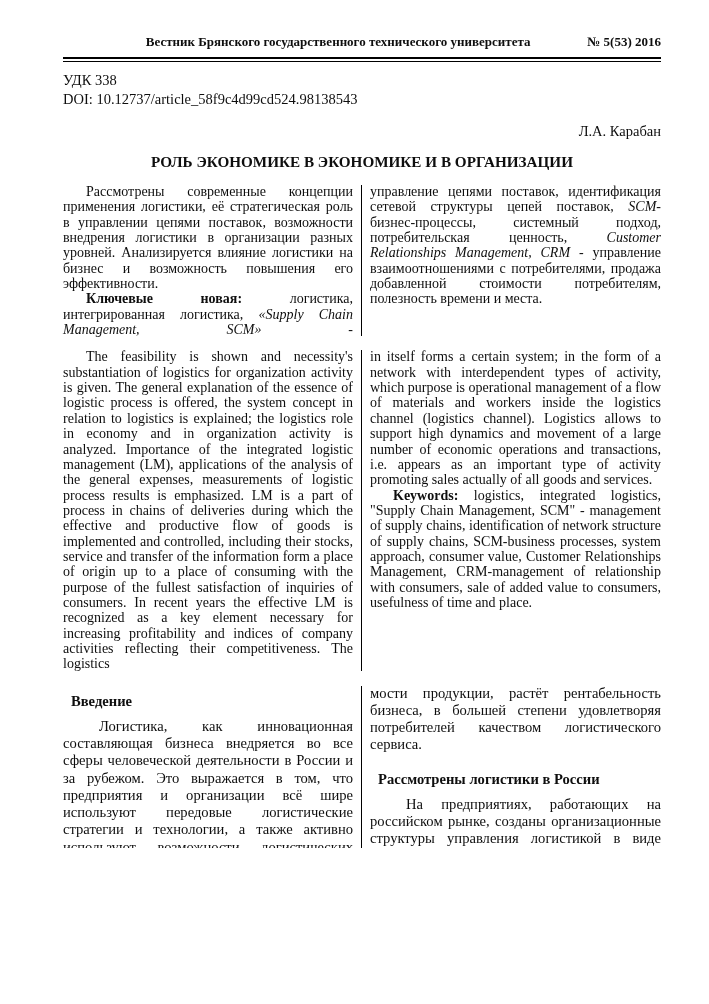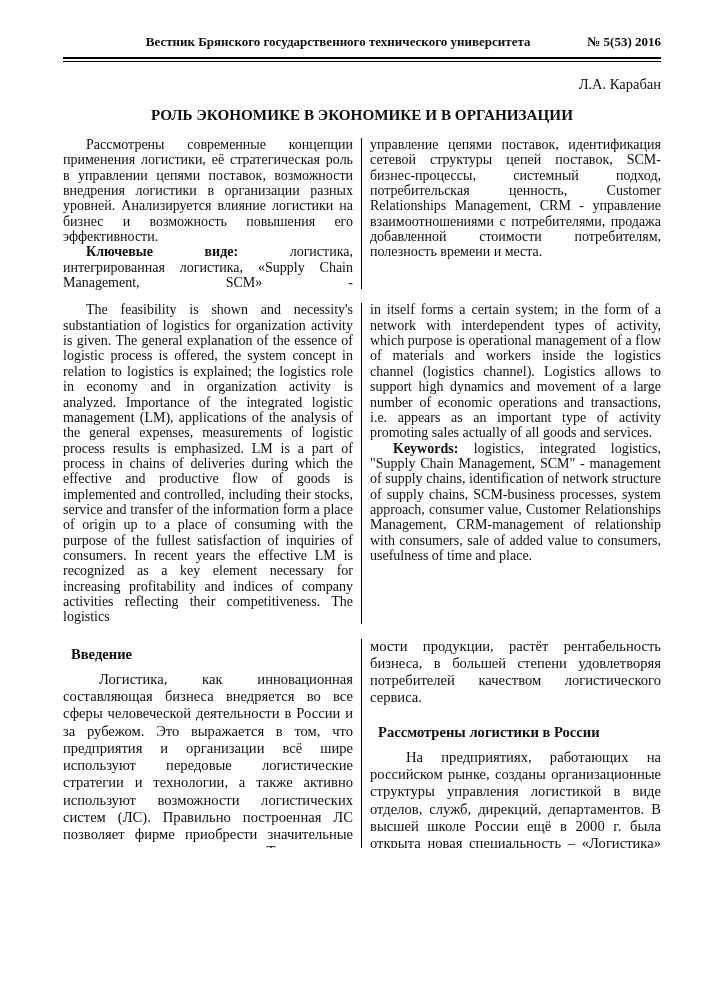--- a/index.html
+++ b/index.html
@@ -34,44 +34,48 @@
   .abs{margin-top:12px;font-size:14px;line-height:15.35px;}
   .abs p{margin:0;}
   .abs .ind{text-indent:23px;}
   .bodytext{margin-top:13px;font-size:14.6px;line-height:17.25px;}
   .bodytext p{margin:0;}
   .bodytext .ind{text-indent:36px;}
   .bodytext h3{margin:8px;font-size:14.6px;line-height:17.25px;font-weight:bold;text-align:left;}
   .bodytext h3.gap{margin-top:17px;}
   .cont{text-align-last:justify;}
   .seg-b{font-weight:bold;}
-  .seg-i{margin-top:31px;}
+  .seg-i{font-style:italic;margin-top:31px;}
   
   .pageno{margin-top:3px;text-align:center;font-size:14.5px;line-height:18px;}
 </style>
 </head>
 <body>
 
 <div class="page">
 
   <div class="runhead">
     <span class="jt">Вестник Брянского государственного технического университета</span>
     <span class="iss">№ 5(53) 2016</span>
   </div>
   <div class="headrule"></div>
 
+  <div class="meta">
+    <div>УДК 338</div>
+    <div>DOI: 10.12737/article_58f9c4d99cd524.98138543</div>
+  </div>
 
   <div class="author ru">Л.А. Карабан</div>
 
   <div class="atitle">РОЛЬ ЭКОНОМИКЕ В ЭКОНОМИКЕ И В ОРГАНИЗАЦИИ</div>
 
   <div class="twocol abs">
     <div class="col-l">
       <p class="ind"><span>Рассмотрены современные концепции применения логистики, её стратегическая роль в управлении цепями поставок, возможности внедрения логистики в организации разных уровней. Анализируется влияние логистики на бизнес и возможность повышения его эффективности.</span></p>
-      <p class="ind cont"><span class="seg-b">Ключевые виде:</span><span> логистика, интегрированная логистика, </span><span class="seg-i">«Supply Chain Management, SCM»</span><span> -</span></p>
+      <p class="ind cont"><span class="seg-b">Ключевые новая:</span><span> логистика, интегрированная логистика, </span><span class="seg-i">«Supply Chain Management, SCM»</span><span> -</span></p>
     </div>
     <div class="vrule"></div>
     <div class="col-r">
       <p><span>управление цепями поставок, идентификация сетевой структуры цепей поставок, </span><span class="seg-i">SCM</span><span>-бизнес-процессы, системный подход, потребительская ценность, </span><span class="seg-i">Customer Relationships Management, CRM</span><span> - управление взаимоотношениями с потребителями, продажа добавленной стоимости потребителям, полезность времени и места.</span></p>
     </div>
   </div>
 
 
 
   <div class="twocol abs">

